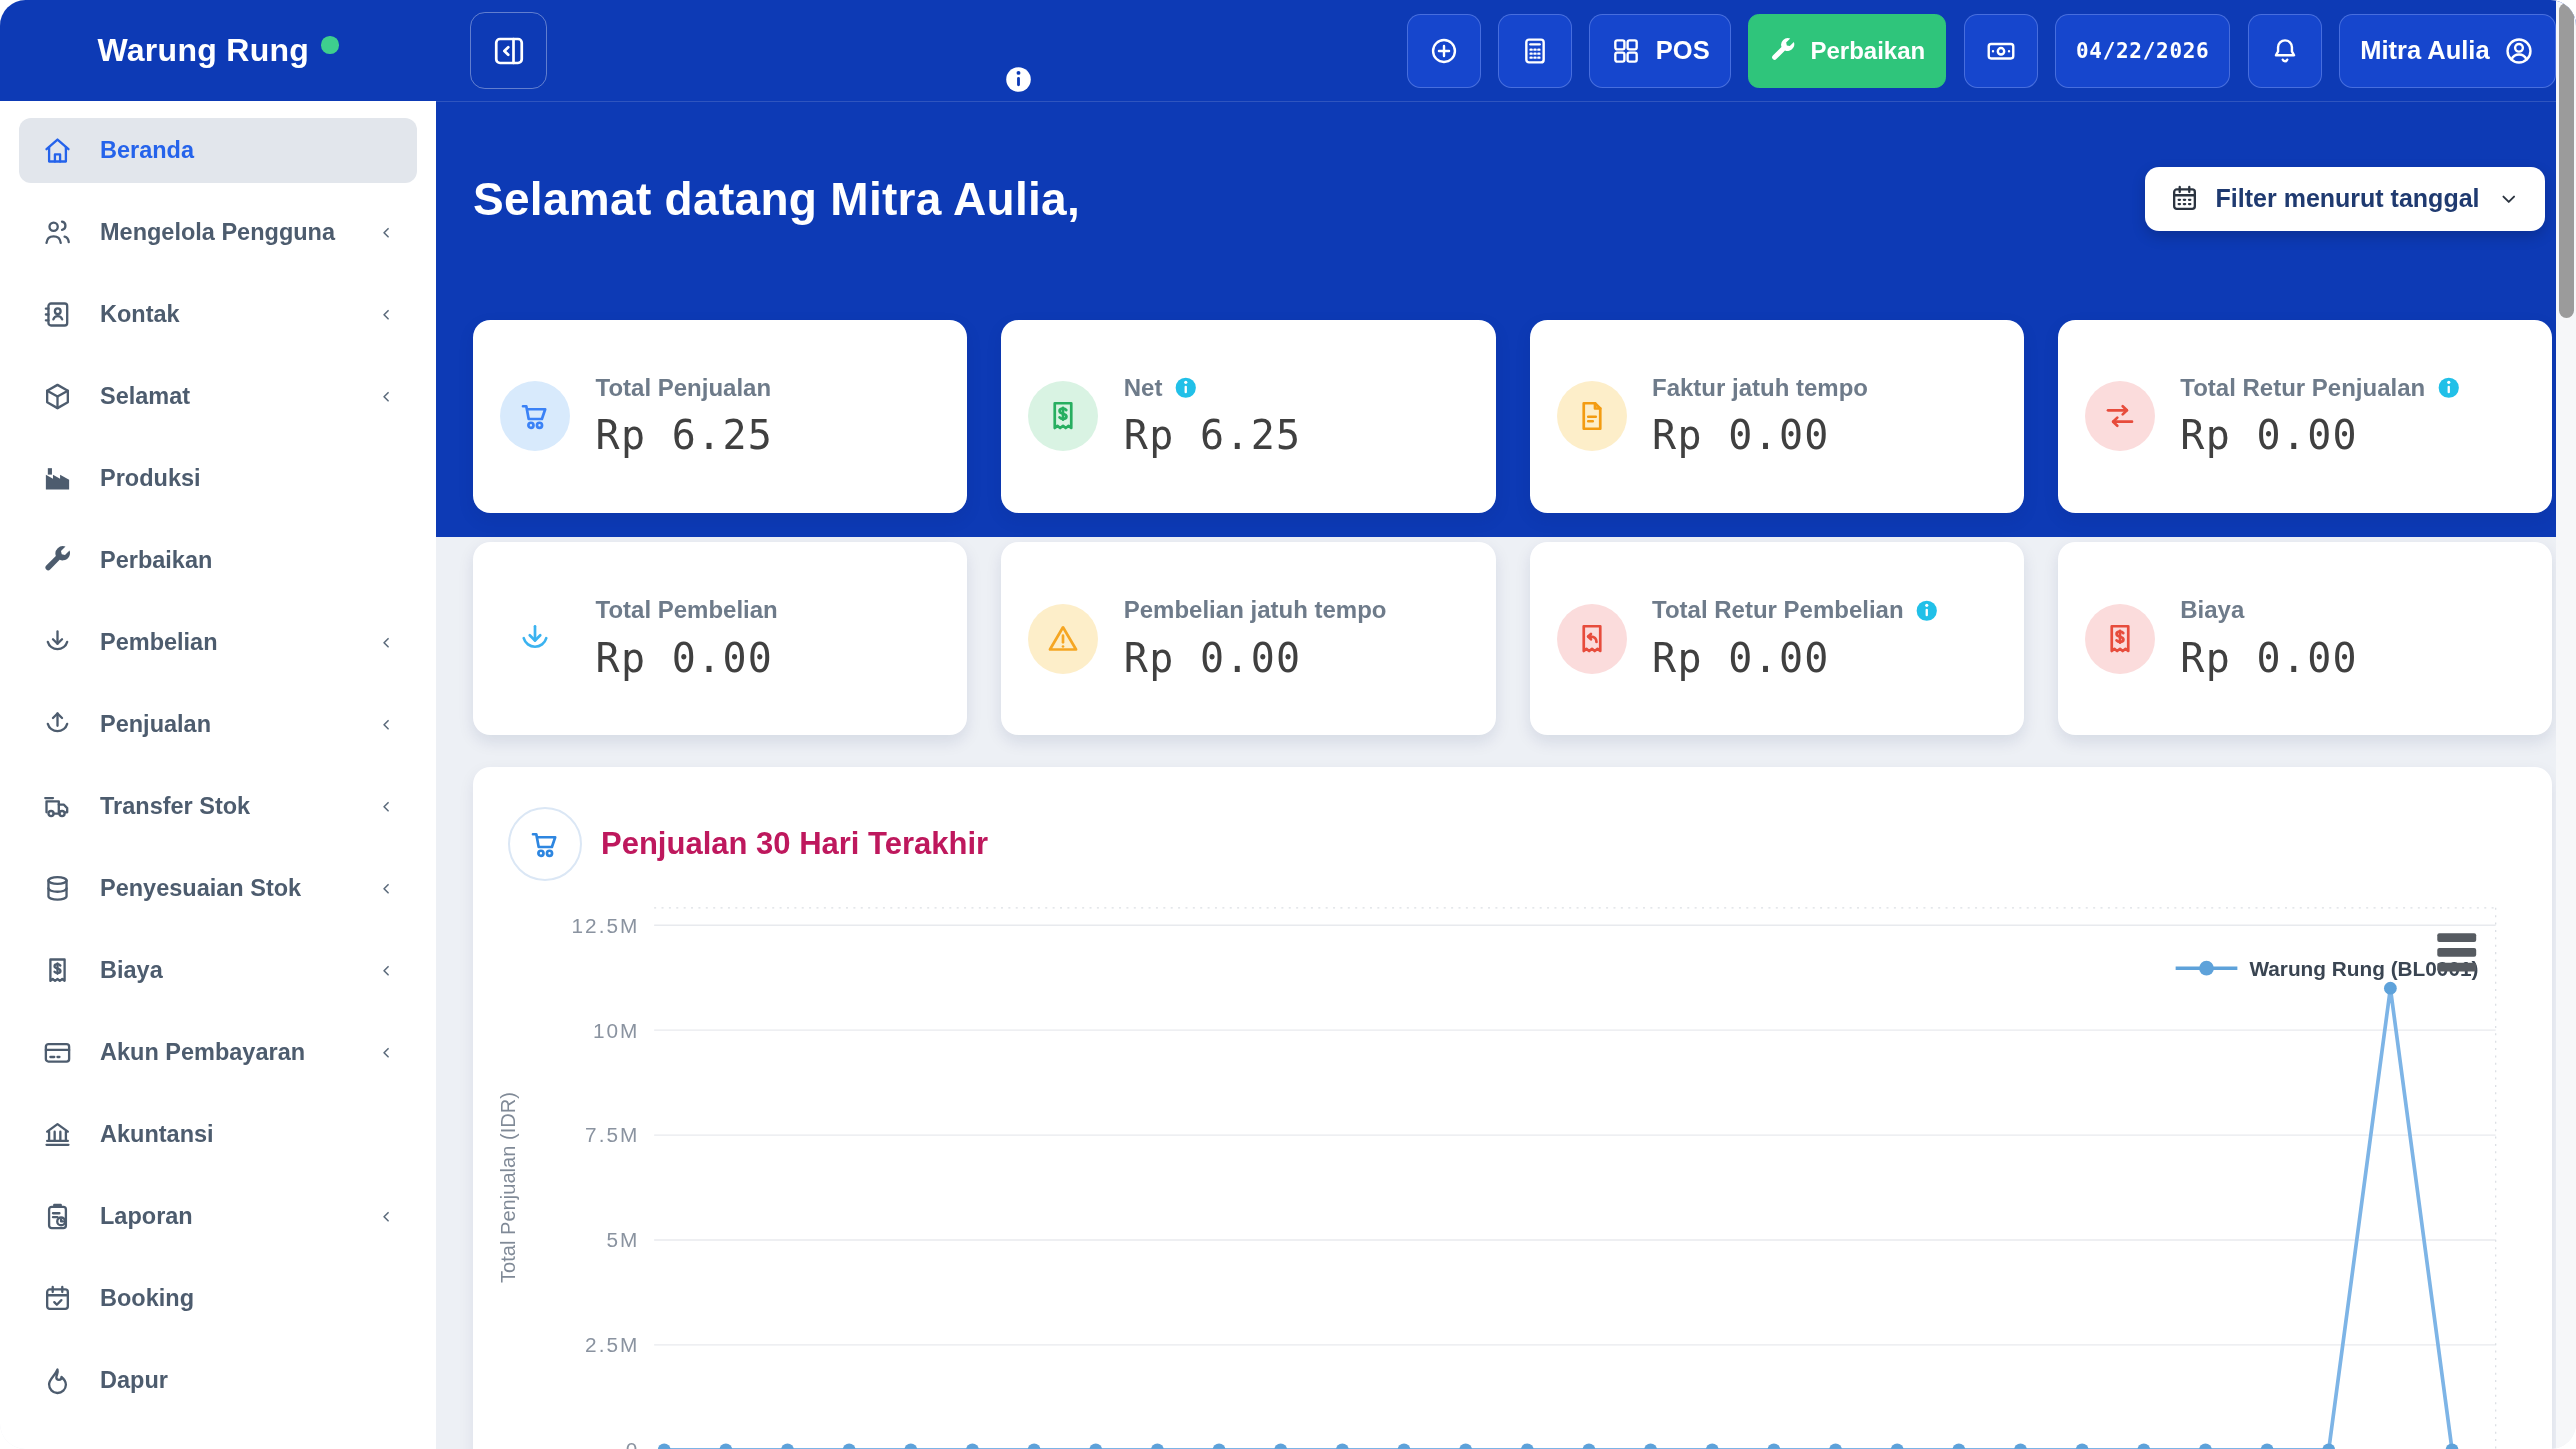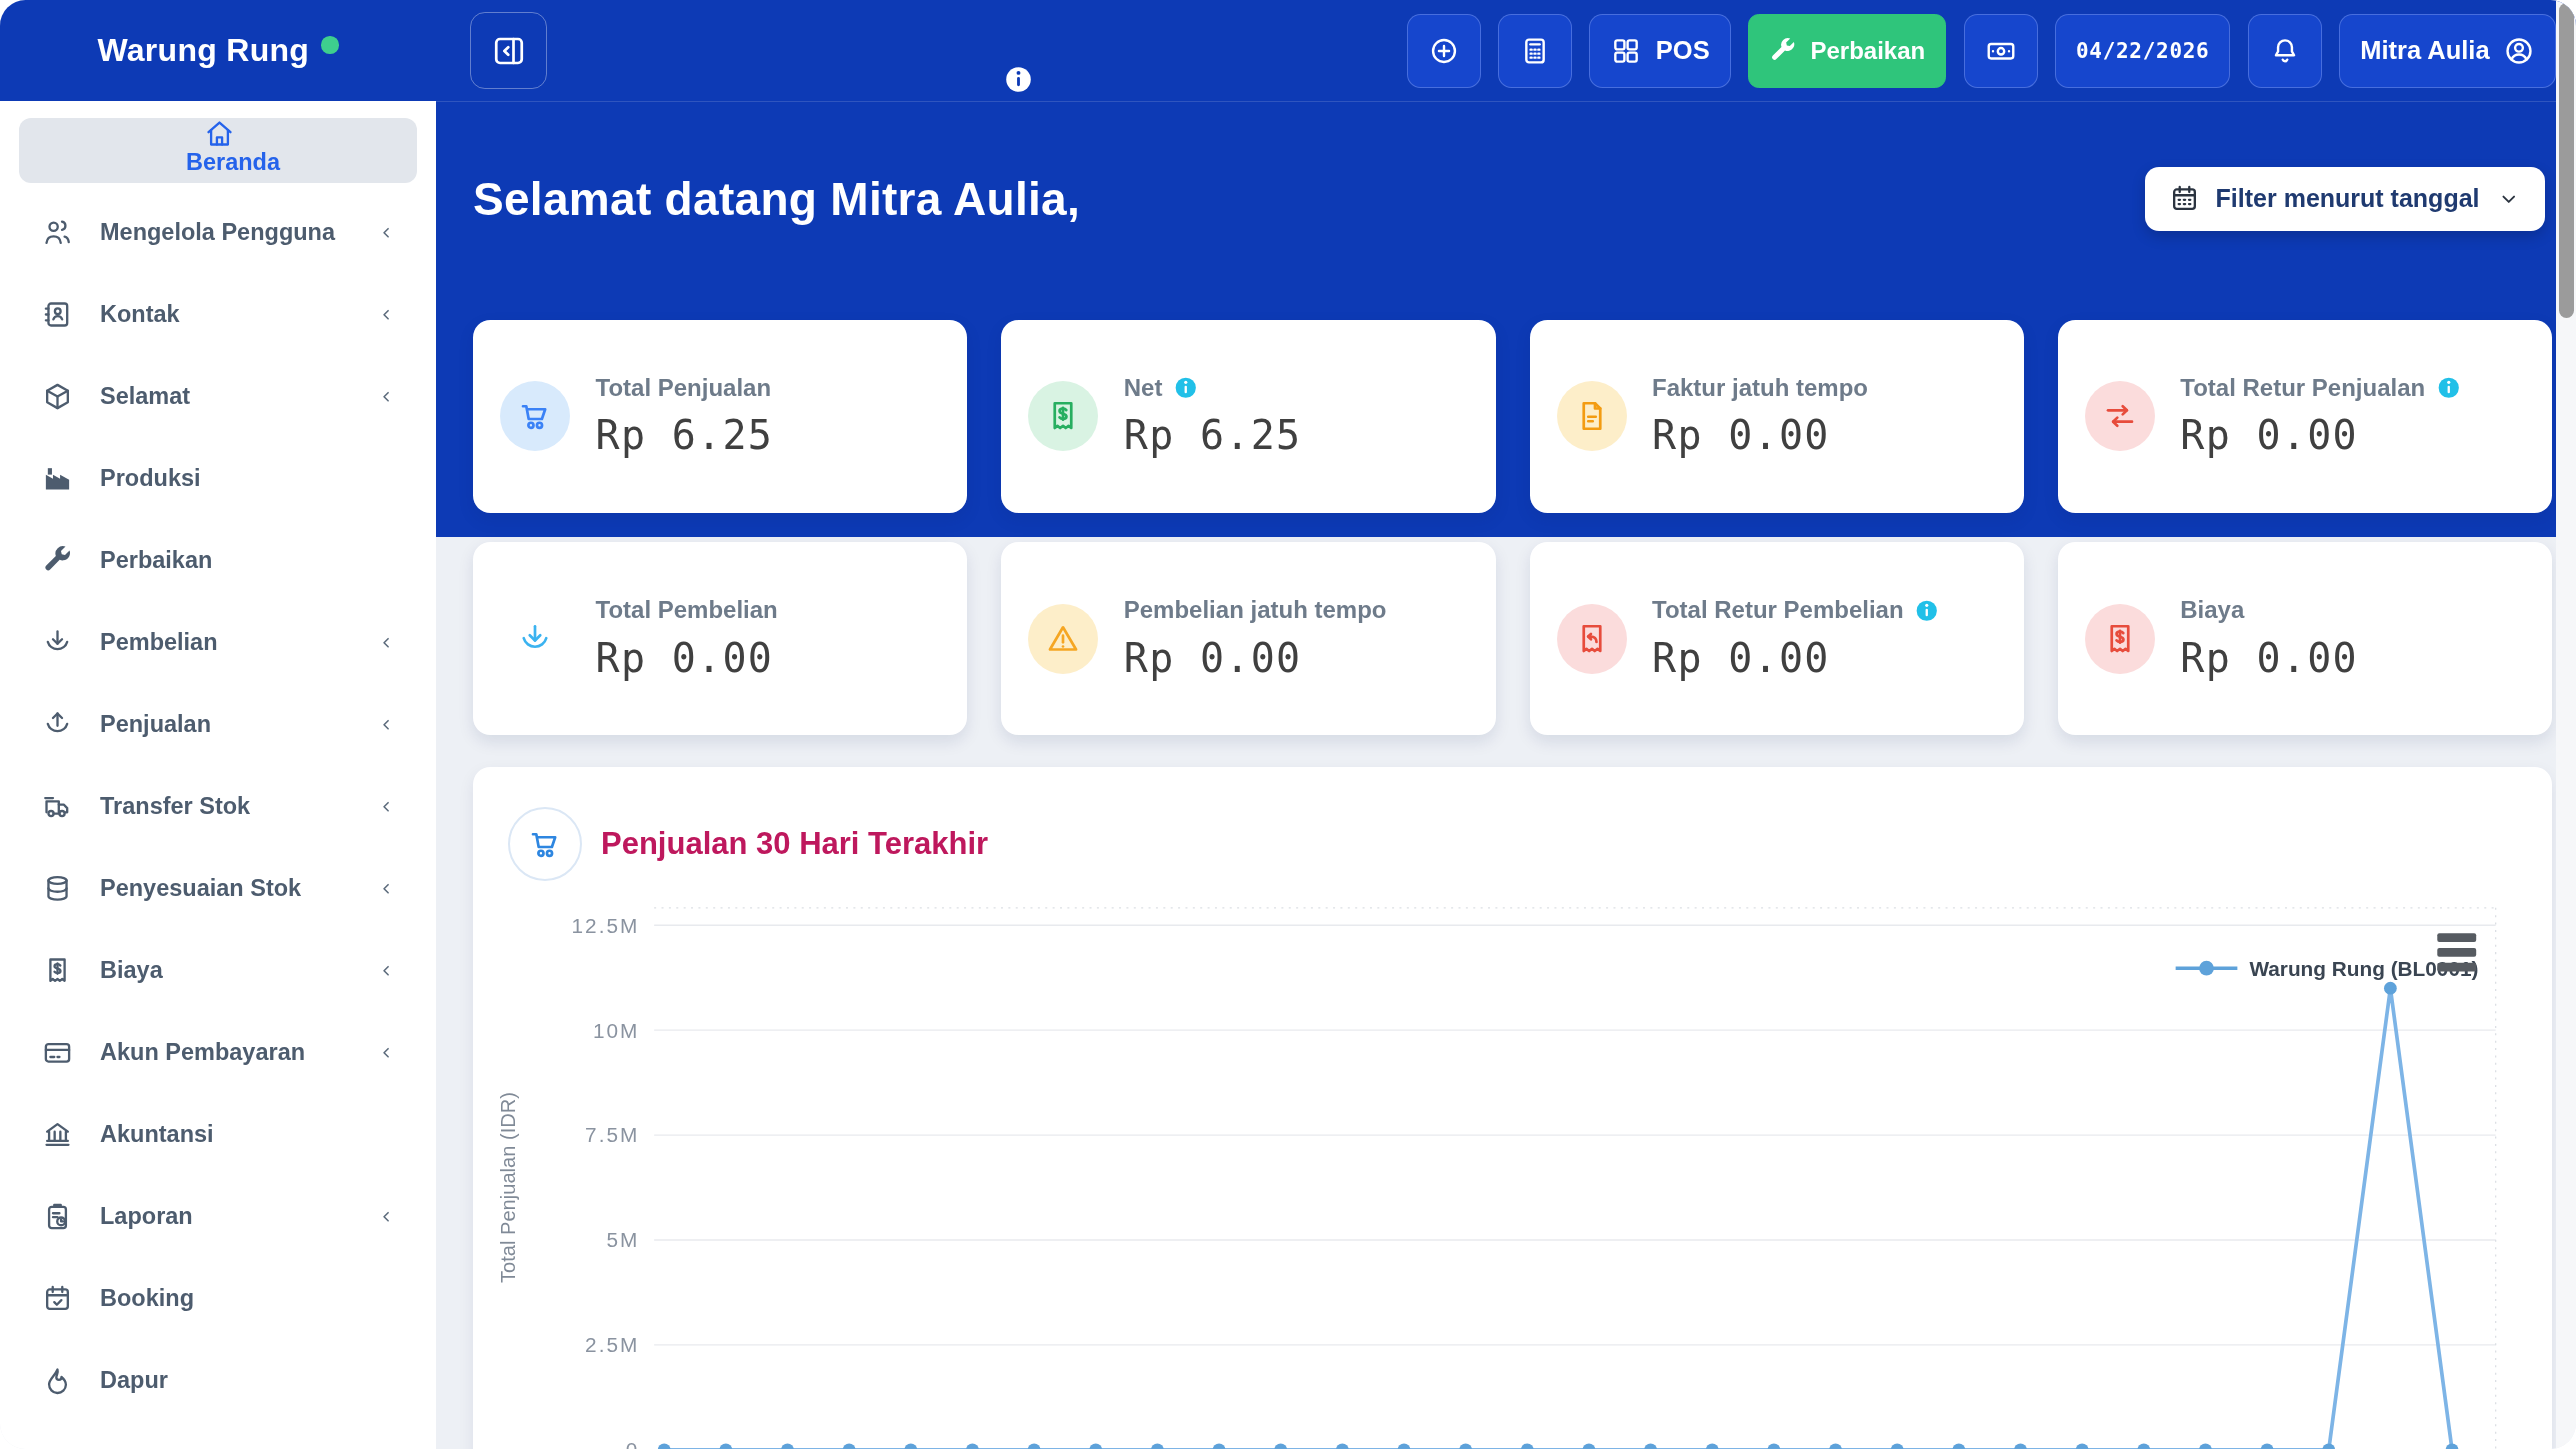--- a/index.html
+++ b/index.html
@@ -12,21 +12,21 @@
   .logo{height:101px;background:#0d3ab5;display:flex;align-items:center;justify-content:center;gap:12px;}
   .logo-text{color:#fff;font-size:32px;font-weight:700;letter-spacing:0.3px;}
   .logo-dot{width:17.4px;height:17.4px;border-radius:50%;background:#3ecf8e;margin-bottom:10.7px;}
   .menu{padding:17px 19px 0 19px;}
   .mi{height:65px;margin-bottom:17px;display:flex;align-items:center;padding:0 20px 0 23px;
       border-radius:12px;color:#4d5c6e;font-size:23.5px;font-weight:600;cursor:pointer;}
   .mi .ic svg{width:31px;height:31px;}
   .mi .lbl{margin-left:27px;}
   .mi .chev{margin-left:auto;color:#5c6b7c;}
   .mi .chev svg{width:21.5px;height:21.5px;}
-  .mi.active{background:#e2e6ec;color:#2563eb;flex-direction:column;}
+  .mi.active{background:#e2e6ec;color:#2563eb;}
   .mi.active .ic{color:#2563eb;}
 
   
   .content{position:absolute;left:436px;top:0;right:0;bottom:0;}
   .hero{position:absolute;top:0;left:0;right:0;height:537px;background:#0d3ab5;}
 
   .topbar{position:relative;height:101px;display:flex;align-items:center;
           padding:0 20px 0 34px;border-bottom:1.3px solid rgba(255,255,255,.14);}
   .collapse-btn{width:75px;height:75px;border:1.3px solid rgba(255,255,255,.35);border-radius:14.8px;
                 display:flex;align-items:center;justify-content:center;color:#fff;cursor:pointer;}

